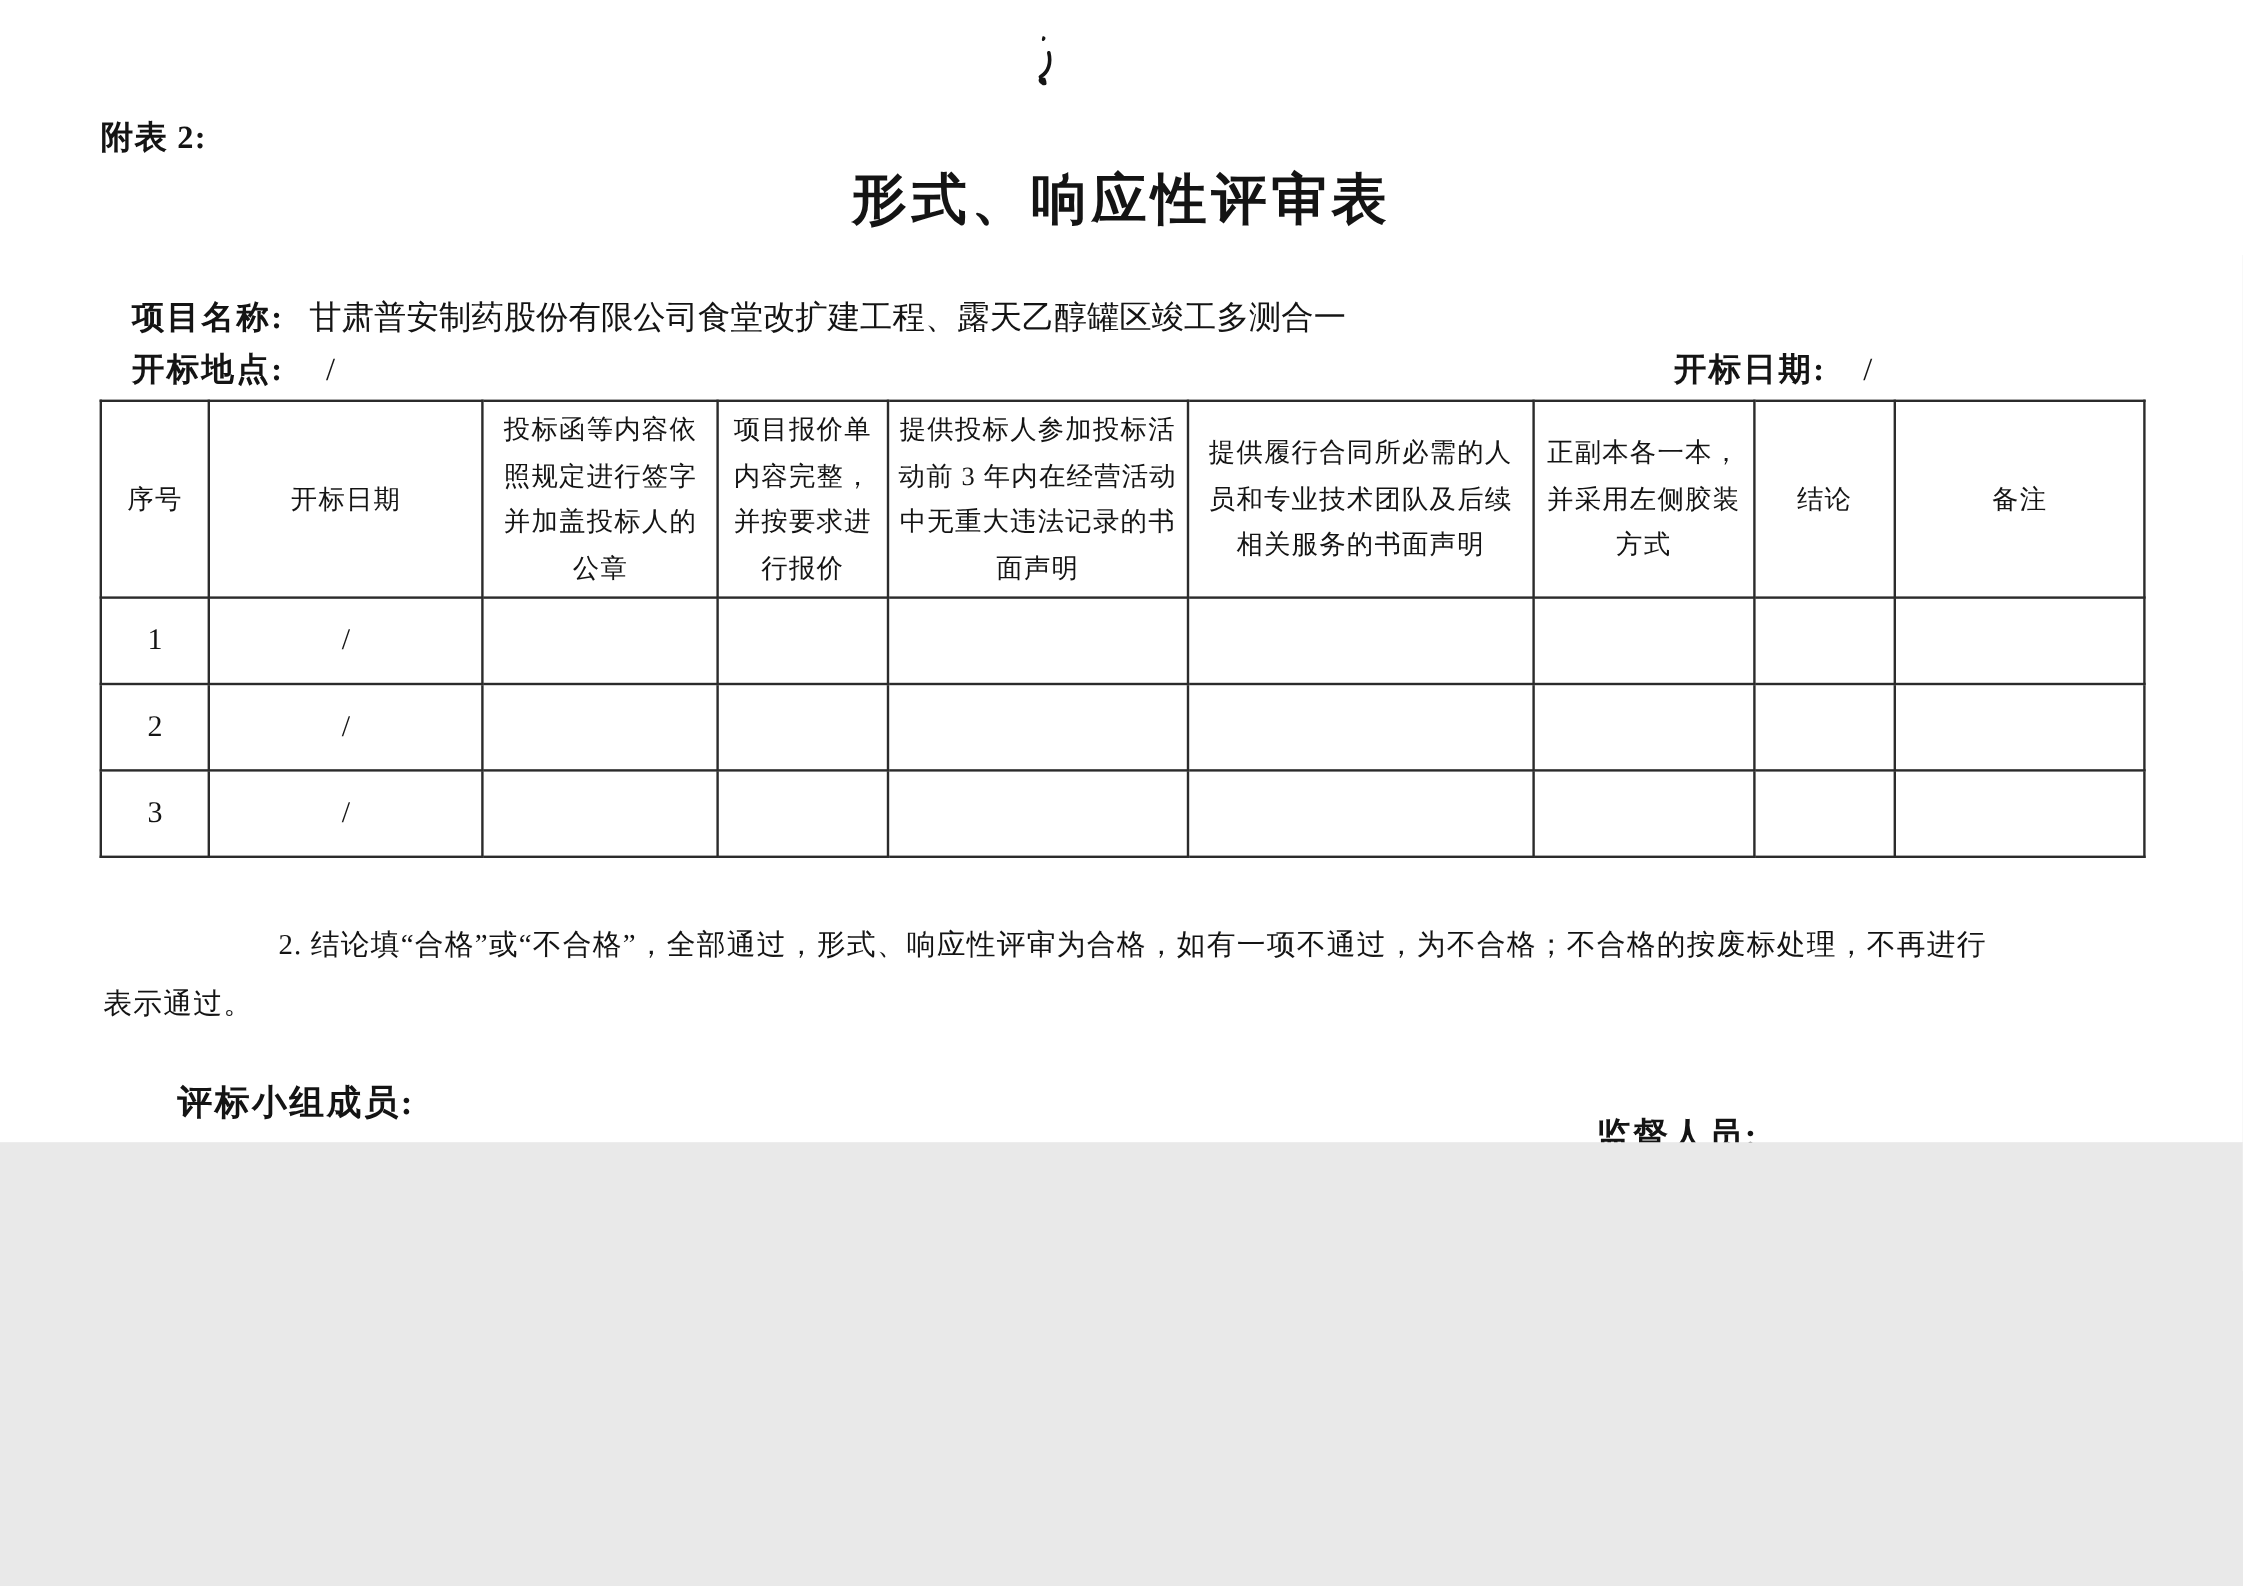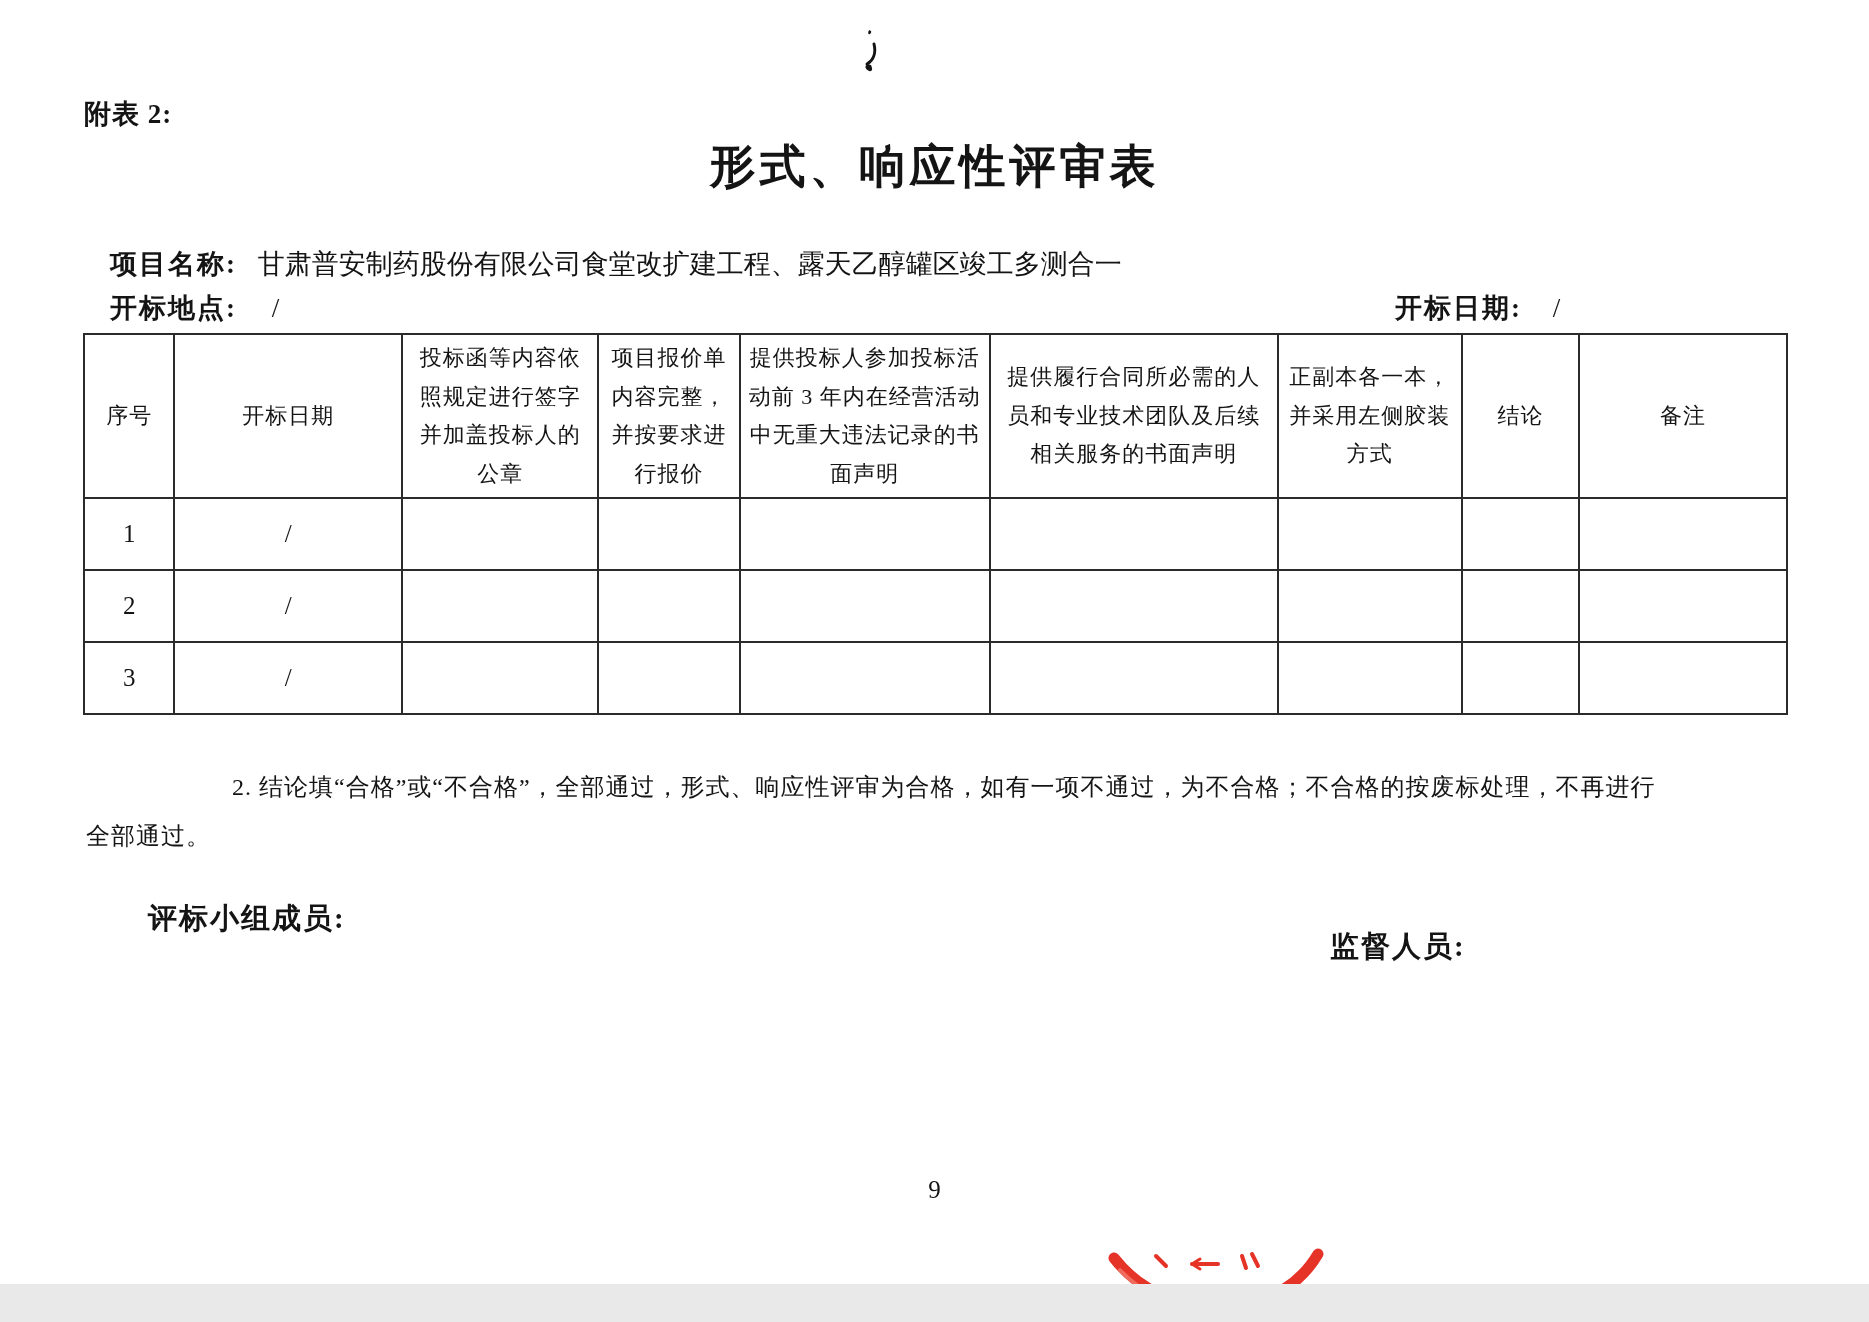--- a/index.html
+++ b/index.html
@@ -1,18 +1,18 @@
 <!DOCTYPE html>
 <html><head>
 <meta charset="utf-8">
 <style>
   html,body{margin:0;padding:0;background:#e9e9e9;}
   .page{
     position:relative;
-    width:1869px;height:1284px;
+    width:1869px;height:952px;
     margin:0 auto;
     background:#ffffff;
     font-family:"Liberation Serif","DejaVu Serif",serif;
     color:#141414;
     overflow:hidden;
   }
   .abs{position:absolute;}
   .appendix{left:84px;top:96px;font-size:27px;font-weight:bold;letter-spacing:1px;}
   .doc-title{left:0;top:136px;width:100%;text-align:center;font-size:46px;font-weight:bold;letter-spacing:4px;}
   .meta-line{font-size:27px;white-space:nowrap;}
@@ -149,21 +149,21 @@
         <td></td>
         <td></td>
         <td></td>
         <td></td>
         <td></td>
       </tr>
     </tbody>
   </table>
 
   <div class="abs notes note2">2. 结论填“合格”或“不合格”，全部通过，形式、响应性评审为合格，如有一项不通过，为不合格；不合格的按废标处理，不再进行</div>
-  <div class="abs notes note2cont">全部通过。</div>
+  <div class="abs notes note2cont">表示通过。</div>
 
   <div class="abs sign-label team">评标小组成员:</div>
   <div class="abs sign-label supervisor">监督人员:</div>
 
   <div class="abs page-number">9</div>
 
   <svg class="abs seal" width="240" height="88" viewBox="0 0 240 88">
     <path d="M14,24 C 50,70 110,82 160,66 C 185,58 205,42 218,20" fill="none" stroke="#e63327" stroke-width="11" stroke-linecap="round"></path>
     <path d="M20,36 C 55,74 115,86 168,66" fill="none" stroke="#f2786d" stroke-width="4" stroke-linecap="round" opacity="0.8"></path>
     <path d="M56,22 l10,10" stroke="#e63327" stroke-width="4" stroke-linecap="round"></path>

